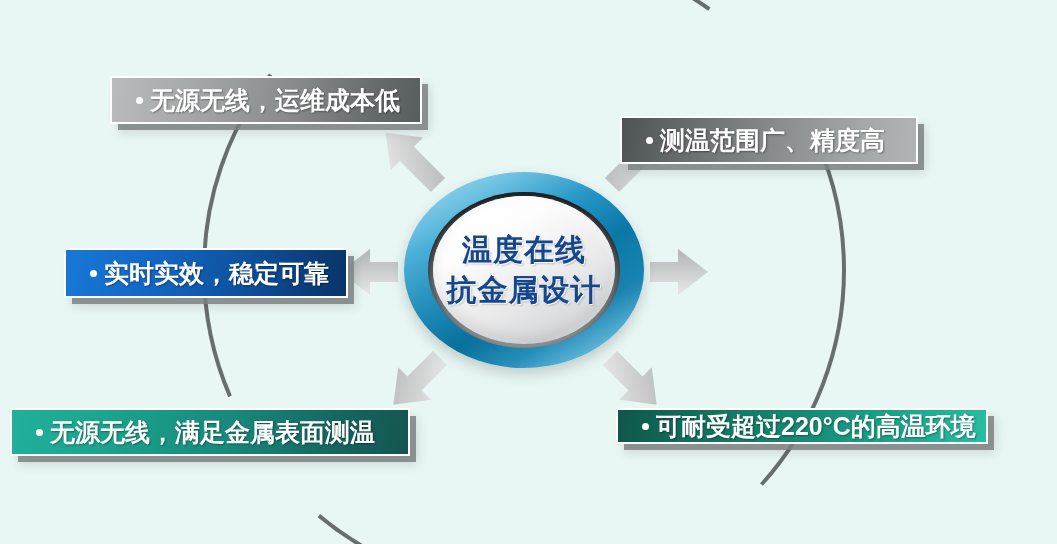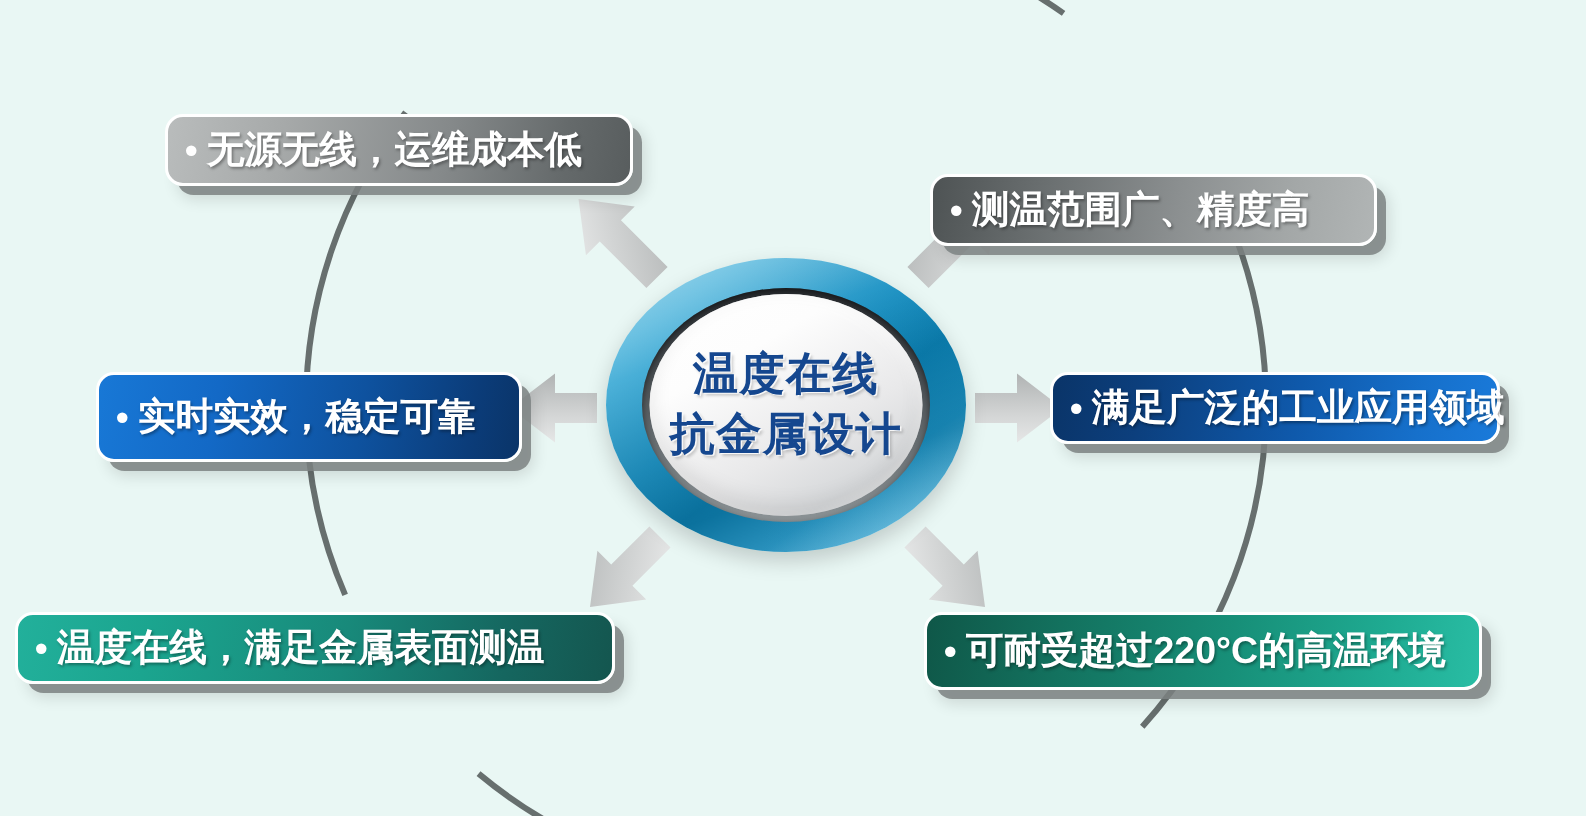--- a/index.html
+++ b/index.html
@@ -90,29 +90,29 @@
     line-height: 1.32;
     text-shadow: 1px 1px 0 rgba(255,255,255,0.85), 2px 2px 2px rgba(0,0,0,0.18);
     white-space: nowrap;
   }
 
   
   .label {
     position: absolute;
     box-sizing: border-box;
     border: 2px solid #ffffff;
-    border-radius: 12px;
+    border-radius: 0;
     color: #ffffff;
     font-size: 25px;
     font-weight: bold;
     line-height: 1;
     display: flex;
     align-items: center;
     white-space: nowrap;
-    padding: 0 12px;
+    padding: 0 24px;
     text-shadow: 1px 1px 2px rgba(0,0,0,0.35);
     box-shadow: 7px 7px 0 -1px rgba(125,131,131,0.85), 8px 9px 10px rgba(0,0,0,0.12);
   }
   .label .bullet {
     display: inline-block;
     width: 7px;
     height: 7px;
     border-radius: 50%;
     background: #ffffff;
     margin-right: 7px;
@@ -125,36 +125,36 @@
     background: linear-gradient(100deg, #b9bcbc 0%, #a6a9a9 25%, #85898a 60%, #656a6b 85%, #585d5e 100%);
   }
   .label-tr {
     left: 620px; top: 76px;
     width: 298px; height: 48px;
     background: linear-gradient(100deg, #4e5354 0%, #6a6f70 25%, #8b8f90 55%, #a3a7a7 80%, #b1b5b5 100%);
     margin-top: 40px;
   }
   .label-l {
     left: 64px; top: 248px;
-    width: 284px; height: 60px;
+    width: 284px; height: 50px;
     background: linear-gradient(100deg, #1878d6 0%, #1369c6 28%, #0e529f 62%, #0b3c79 88%, #0a3468 100%);
   }
   .label-r {
     left: 700px; top: 248px;
     width: 300px; height: 48px;
     background: linear-gradient(100deg, #0a3468 0%, #0c3f7d 20%, #0f59ab 55%, #1670cb 82%, #1a7ada 100%);
   }
   .label-bl {
     left: 10px; top: 408px;
     width: 400px; height: 48px;
     background: linear-gradient(100deg, #22b09b 0%, #1ba58f 22%, #18897a 55%, #15665f 82%, #14564f 100%);
   }
   .label-br {
     left: 616px; top: 408px;
-    width: 372px; height: 52px;
+    width: 372px; height: 36px;
     background: linear-gradient(100deg, #0f5748 0%, #13715e 24%, #178f78 55%, #1fab92 82%, #29bda4 100%);
   }
 </style>
 </head>
 <body>
 
 <div id="stage">
 
   <svg class="arc-layer" viewBox="0 0 1057 544">
     <circle cx="524" cy="270" r="320" fill="none" stroke="#595f5f" stroke-width="4" stroke-dasharray="340 150 340 150" stroke-dashoffset="105" opacity="0.9"></circle>
@@ -237,28 +237,24 @@
   <div class="label label-tr">
     <span class="bullet"></span>
     <span>测温范围广、精度高</span>
   </div>
 
   <div class="label label-l">
     <span class="bullet"></span>
     <span>实时实效，稳定可靠</span>
   </div>
 
-  <div class="label label-r">
-    <span class="bullet"></span>
-    <span>满足广泛的工业应用领域</span>
-  </div>
 
   <div class="label label-bl">
     <span class="bullet"></span>
-    <span>温度在线，满足金属表面测温</span>
+    <span>无源无线，满足金属表面测温</span>
   </div>
 
   <div class="label label-br">
     <span class="bullet"></span>
     <span>可耐受超过220°C的高温环境</span>
   </div>
 
 </div>
 
 </body></html>

